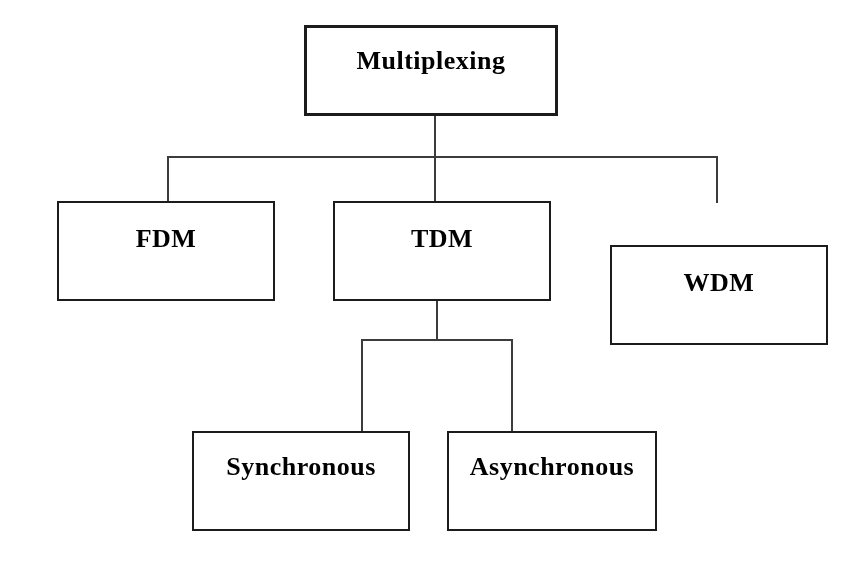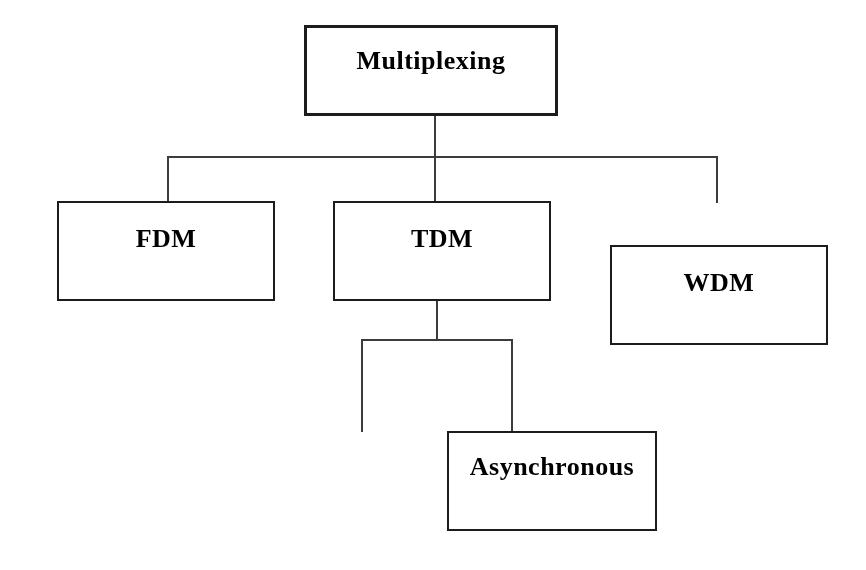--- a/index.html
+++ b/index.html
@@ -65,15 +65,16 @@
   <div class="line" id="l-drop-wdm"></div>
   <div class="line" id="l-tdm-stem"></div>
   <div class="line" id="l-hconn2"></div>
   <div class="line" id="l-drop-sync"></div>
   <div class="line" id="l-drop-async"></div>
 
   <div class="node root" id="n-root">Multiplexing</div>
   <div class="node row2" id="n-fdm">FDM</div>
   <div class="node row2" id="n-tdm">TDM</div>
   <div class="node row2" id="n-wdm">WDM</div>
+  <div class="node row3" id="n-sync">Synchronous</div>
   <div class="node row3" id="n-async">Asynchronous</div>
 
 </div>
 
 </body></html>

